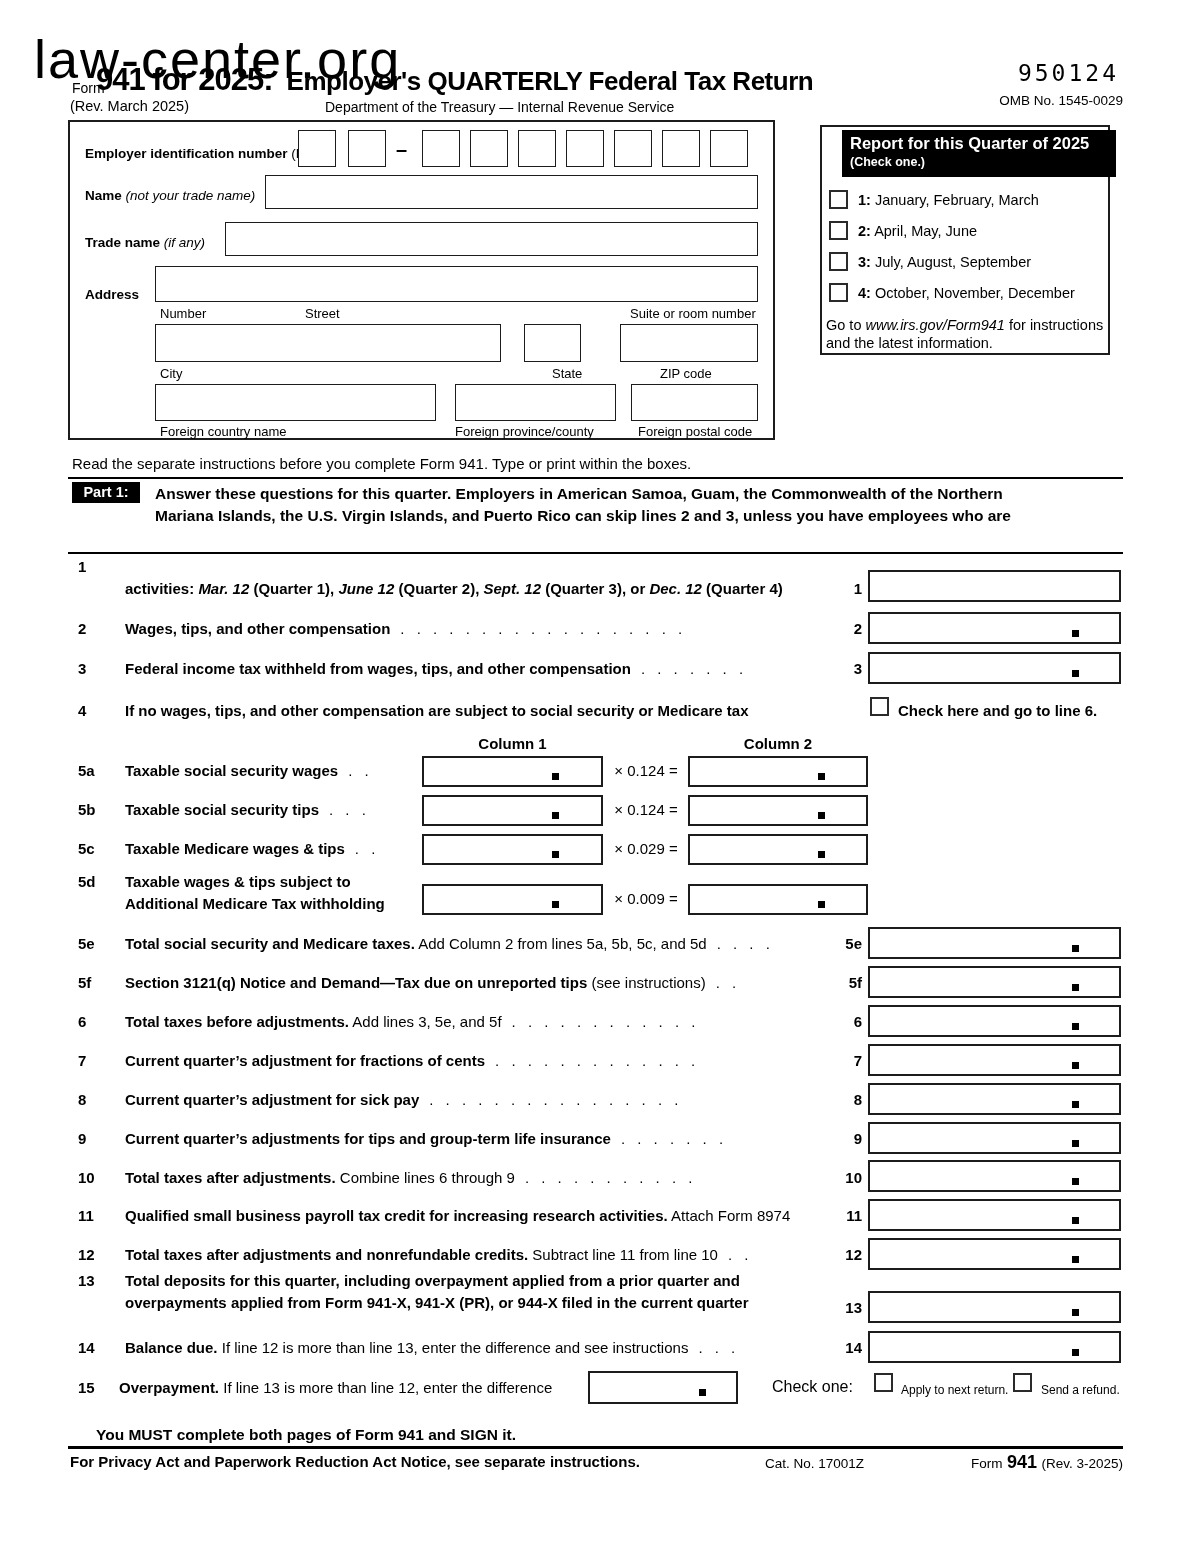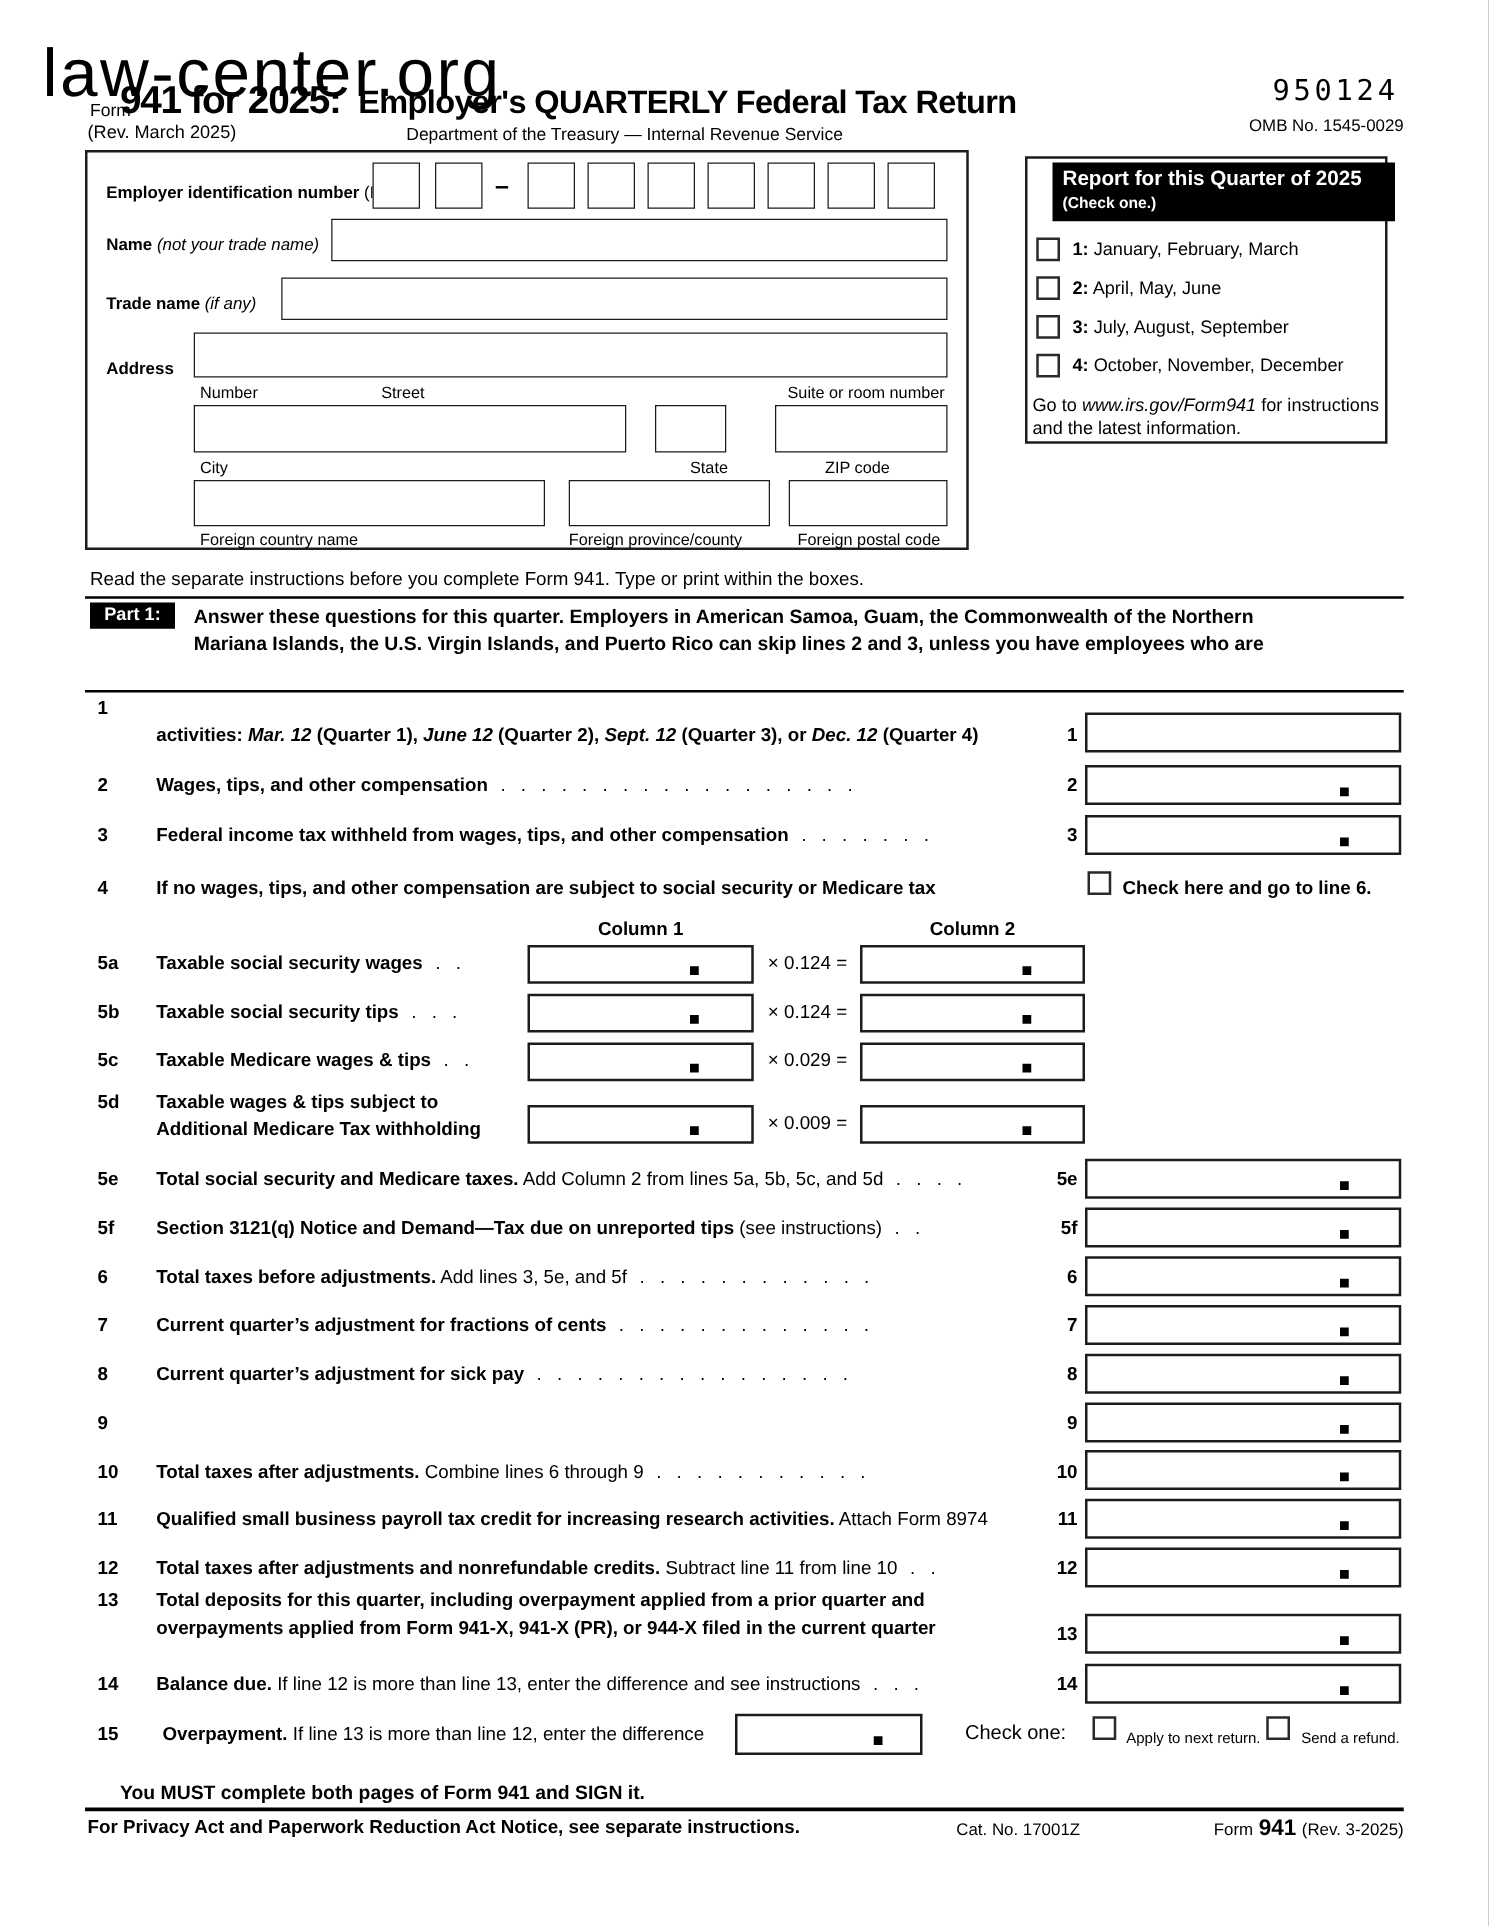--- a/index.html
+++ b/index.html
@@ -230,20 +230,21 @@
     </div>
 
   <div class="numL" style="top:1091px;">8</div>
   <div class="lbl" style="top:1091px;white-space:nowrap;"><span class="b">Current quarter’s adjustment for sick pay</span><span class="dots">. . . . . . . . . . . . . . . .</span></div>
   <div class="numR" style="top:1091px;">8</div>
   <div class="box" style="left:868px;top:1083px;width:253px;height:32px;">
       <span class="dec" style="left:202px;top:16px;"></span>
     </div>
 
   <div class="numL" style="top:1130px;">9</div>
+  <div class="lbl" style="top:1130px;white-space:nowrap;"><span class="b">Current quarter’s adjustments for tips and group-term life insurance</span><span class="dots">. . . . . . .</span></div>
   <div class="numR" style="top:1130px;">9</div>
   <div class="box" style="left:868px;top:1122px;width:253px;height:32px;">
       <span class="dec" style="left:202px;top:16px;"></span>
     </div>
 
   <div class="numL" style="top:1169px;">10</div>
   <div class="lbl" style="top:1169px;white-space:nowrap;"><span class="b">Total taxes after adjustments.</span><span> Combine lines 6 through 9</span><span class="dots">. . . . . . . . . . .</span></div>
   <div class="numR" style="top:1169px;">10</div>
   <div class="box" style="left:868px;top:1160px;width:253px;height:32px;">
       <span class="dec" style="left:202px;top:16px;"></span>
@@ -272,21 +273,21 @@
     </div>
 
   <div class="numL" style="top:1339px;">14</div>
   <div class="lbl" style="top:1339px;white-space:nowrap;"><span class="b">Balance due.</span><span> If line 12 is more than line 13, enter the difference and see instructions</span><span class="dots">. . .</span></div>
   <div class="numR" style="top:1339px;">14</div>
   <div class="box" style="left:868px;top:1331px;width:253px;height:32px;">
       <span class="dec" style="left:202px;top:16px;"></span>
     </div>
 
   <div class="numL" style="top:1379px;">15</div>
-  <div class="abs t15" style="left:130px;top:1379px;white-space:nowrap;text-align:center;"><span class="b">Overpayment.</span><span> If line 13 is more than line 12, enter the difference</span></div>
+  <div class="abs t15" style="left:119px;top:1379px;white-space:nowrap;text-align:center;"><span class="b">Overpayment.</span><span> If line 13 is more than line 12, enter the difference</span></div>
   <div class="box" style="left:588px;top:1371px;width:150px;height:33px;">
       <span class="dec" style="left:109px;top:16px;"></span>
     </div>
   <div class="abs" style="left:772px;top:1378px;font-size:16px;">Check one:</div>
   <div class="cb" style="left:874px;top:1373px;"></div>
   <div class="abs" style="left:901px;top:1383px;font-size:12px;white-space:nowrap;">Apply to next return.</div>
   <div class="cb" style="left:1013px;top:1373px;"></div>
   <div class="abs" style="left:1041px;top:1383px;font-size:12px;white-space:nowrap;">Send a refund.</div>
 
   <div class="abs b" style="left:96px;top:1426px;font-size:15.5px;">You MUST complete both pages of Form 941 and SIGN it.</div>

